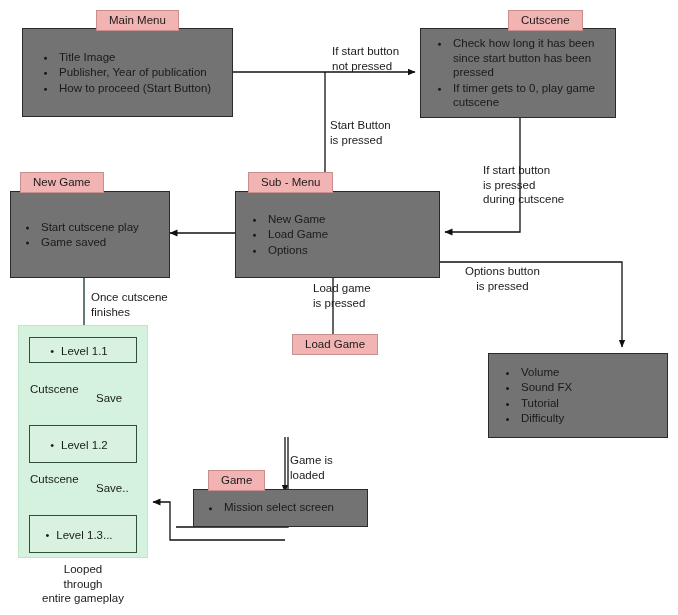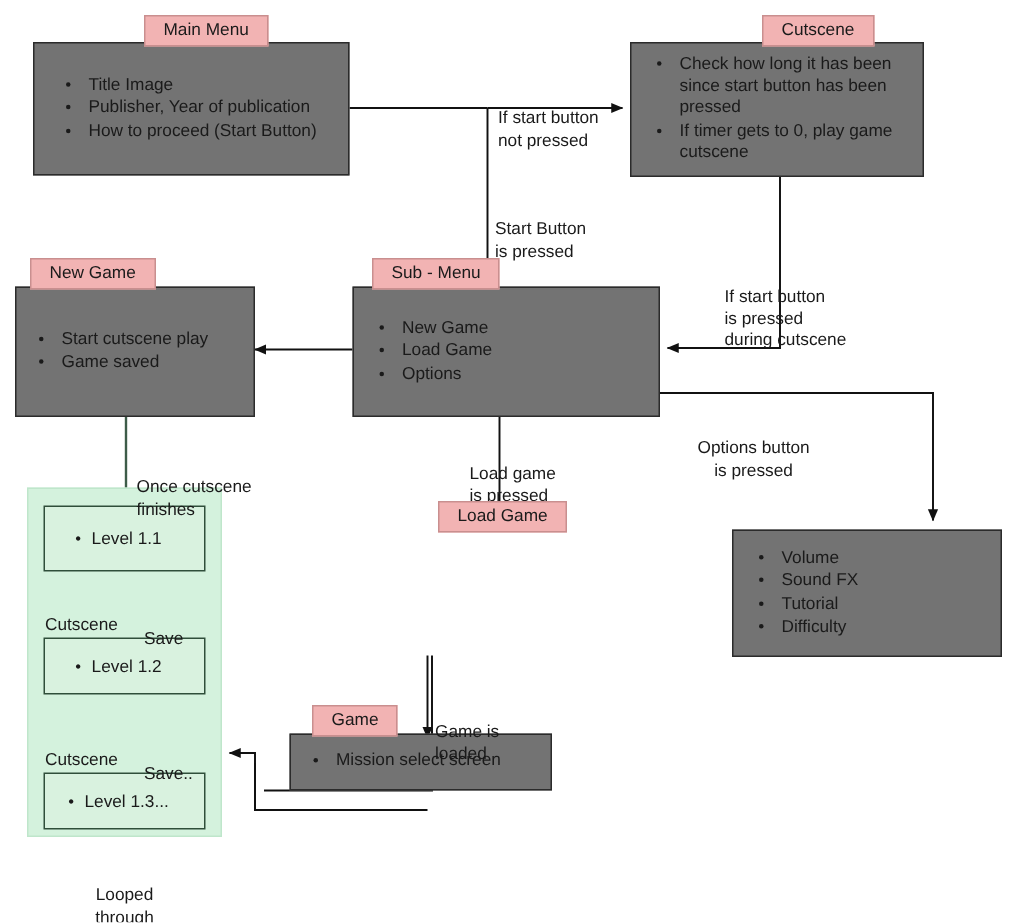--- a/index.html
+++ b/index.html
@@ -83,21 +83,20 @@
     margin-right: 7px;
     font-size: 11px;
   }
   .edge-label {
     position: absolute;
     font-size: 11.5px;
     line-height: 14.5px;
     color: #1a1a1a;
     white-space: pre-line;
     z-index: 4;
-    margin-top: 28px;
   }
   .edge-label.ctr { text-align: center; }
 </style>
 </head>
 <body>
 
 <div id="canvas">
 
   <svg id="wires" viewBox="0 0 678 615">
     <defs>
@@ -195,21 +194,21 @@
   <div class="node" style="left:193px; top:489px; width:175px; height:38px;">
     <div class="node-body">
       <ul class="bullets" style="padding-left:28px;">
         <li>Mission select screen</li>
       </ul>
     </div>
   </div>
 
   <div class="group-box" style="left:18px; top:325px; width:130px; height:233px;"></div>
 
-  <div class="node green-child" style="left:29px; top:337px; width:108px; height:44px;">
+  <div class="node green-child" style="left:29px; top:337px; width:108px; height:26px;">
     <div class="node-body">
       <ul class="bullets">
         <li>Level 1.1</li>
       </ul>
     </div>
   </div>
 
   <div class="node green-child" style="left:29px; top:425px; width:108px; height:38px;padding-left:46px;">
     <div class="node-body">
       <ul class="bullets">

